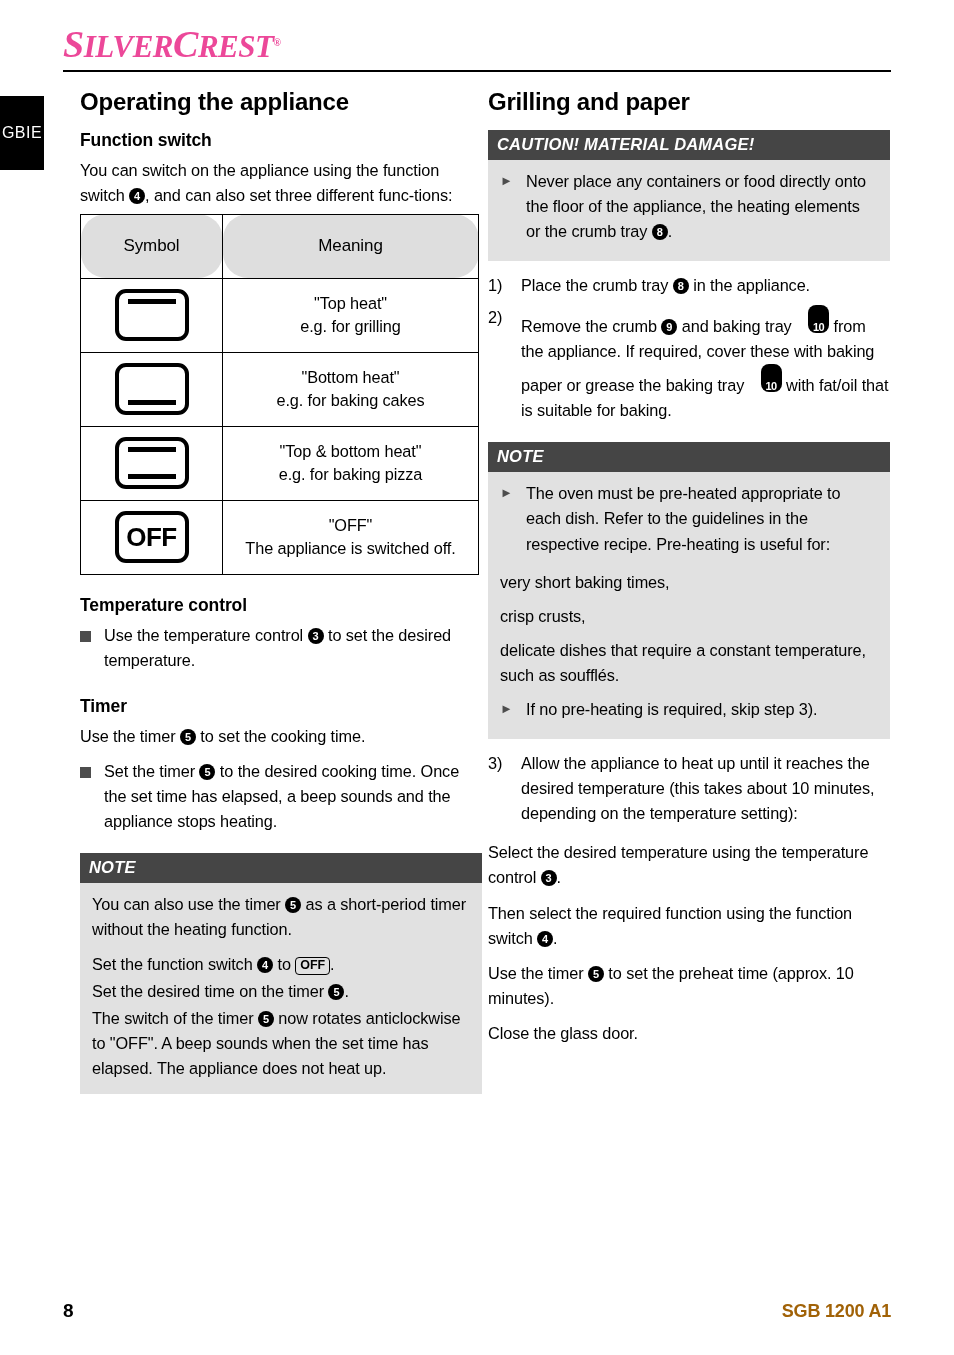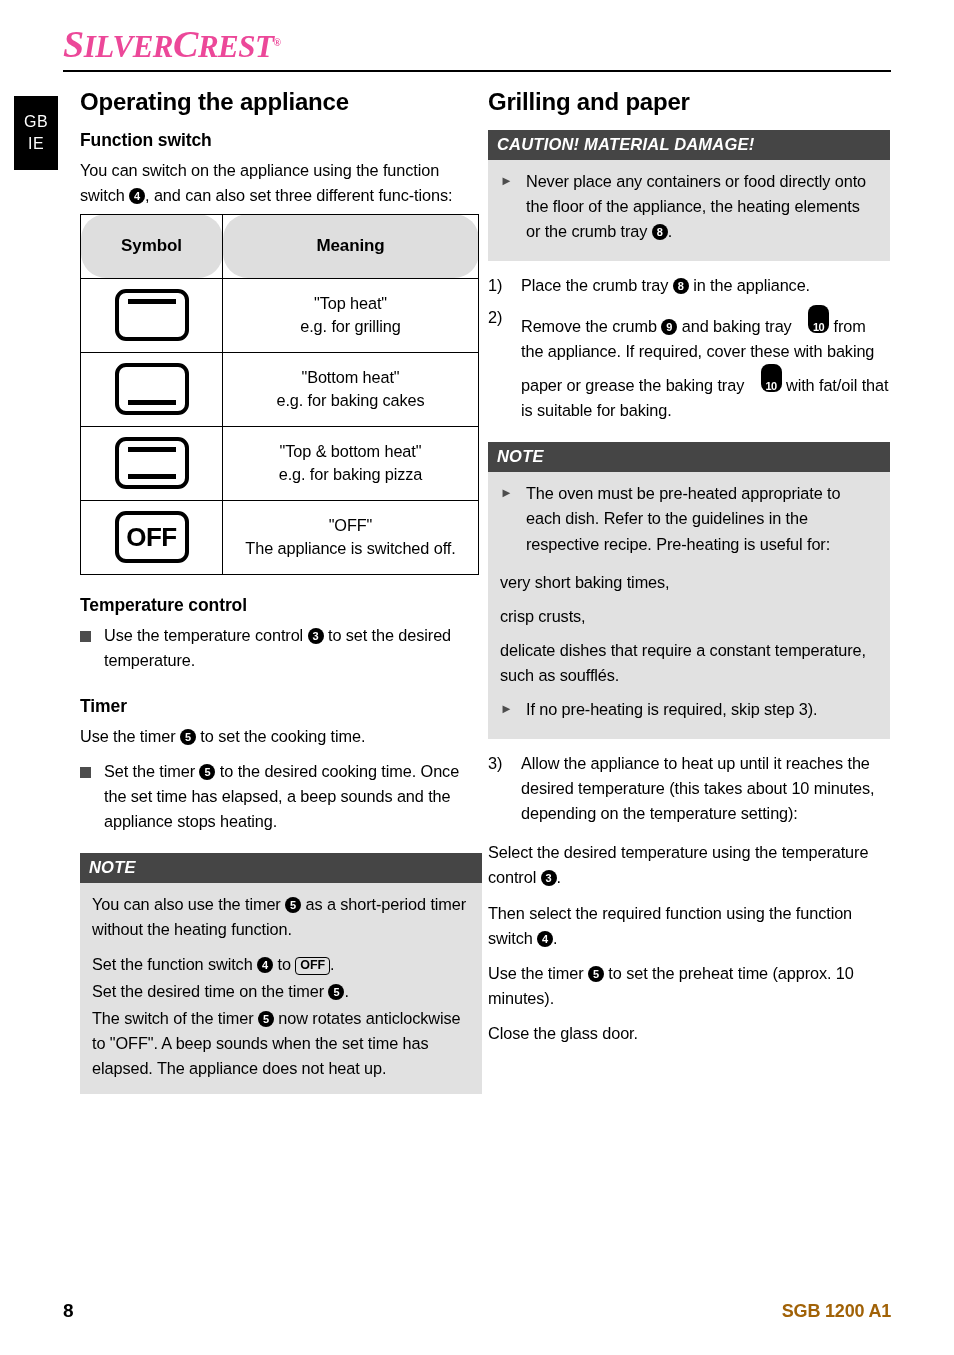--- a/index.html
+++ b/index.html
@@ -46,27 +46,26 @@
   }
 
   
   .lang-tab {
     position: absolute;
     left: 0; top: 96px;
     width: 44px; height: 74px;
     background: #000;
     color: #fff;
     display: flex;
-    flex-direction: column;
+    flex-direction: row;
     align-items: center;
     justify-content: center;
     font-size: 16px;
     line-height: 1.35;
     letter-spacing: 0.5px;
-    margin-left: 14px;
   }
 
   
   .col { position: absolute; top: 88px; width: 404px; }
   .col-left  { left: 80px; }
   .col-right { left: 488px; }
 
   h1 {
     font-size: 24px;
     font-weight: bold;
@@ -132,21 +131,21 @@
     table-layout: fixed;
   }
   table.symtable td, table.symtable th {
     border: 1.6px solid #000;
     text-align: center;
     vertical-align: middle;
   }
   table.symtable th {
     background: #dedede;
     font-size: 17px;
-    font-weight: bold;
+    font-weight: normal;
     height: 64px;
     letter-spacing: -0.1px;
     border-radius: 25px;
   }
   .col-sym { width: 142px; }
   table.symtable td.meaning {
     font-size: 16.3px;
     line-height: 1.45;
     padding: 9px 6px;
     letter-spacing: -0.1px;

